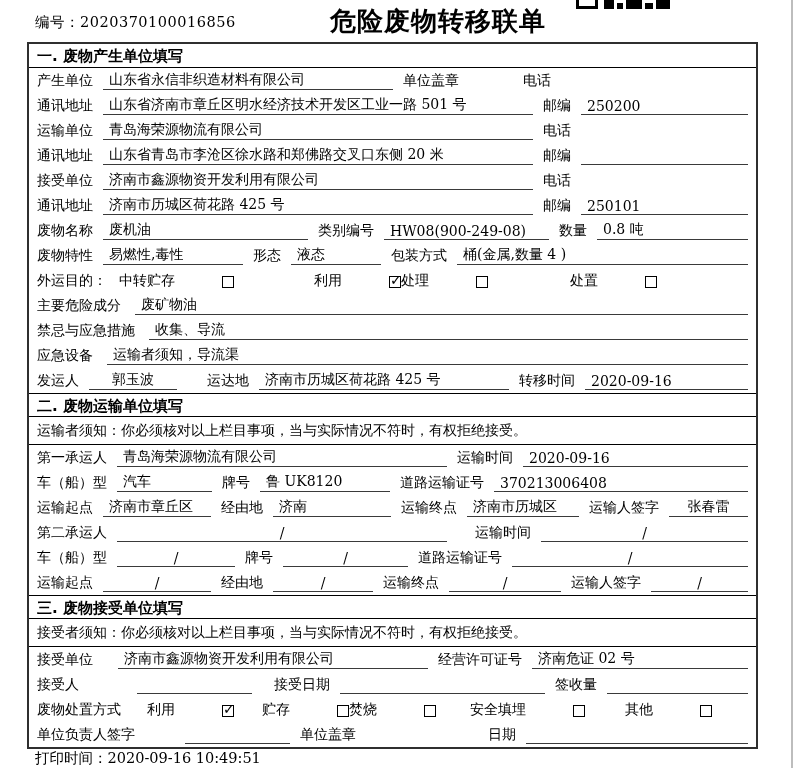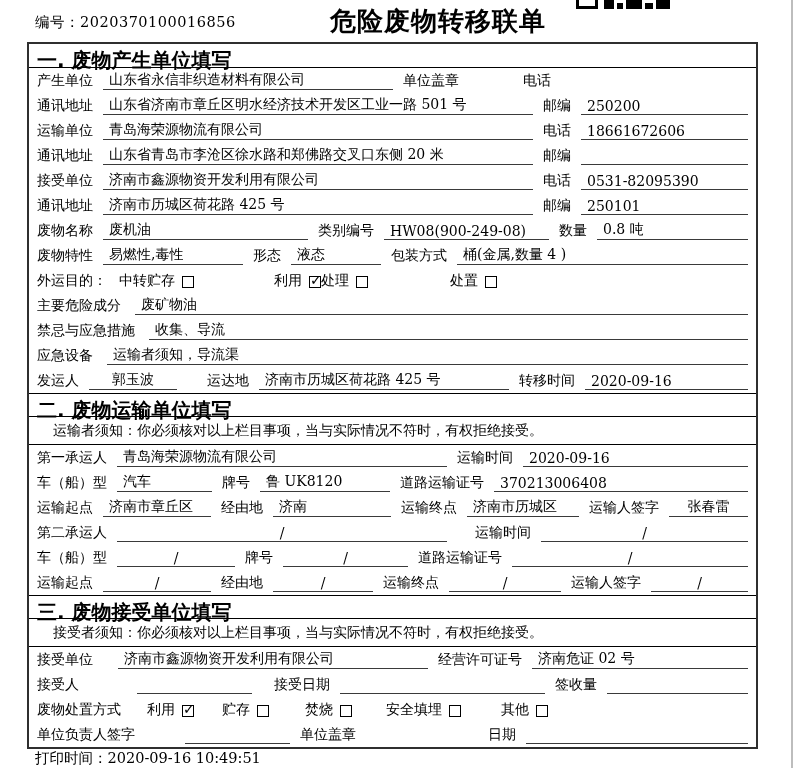--- a/index.html
+++ b/index.html
@@ -28,47 +28,47 @@
   .qr-frag .b { background:#000; margin-right:3px; }
   .qr-frag .o { width:22px; height:9px; border:3px solid #000; border-top:none; margin-right:6px; background:#fff; }
   
   .form-table {
     position:absolute; left:27px; top:42px; width:731px;
     border:2px solid #2f2f2f;
     background:#fff;
   }
   .sec-h {
     font-family:"DejaVu Sans","Liberation Sans",sans-serif;
-    font-weight:bold; font-size:20px;
+    font-weight:bold; font-size:15px;
     height:24px; padding:3px 8px 0 8px;
     border-bottom:1.5px solid #000;
   }
   .sec-h.mid { border-top:1.5px solid #000; }
   .note-row {
-    height:28px; padding:5px 8px 0 24px;
+    height:28px; padding:5px 8px 0 8px;
     border-bottom:1.5px solid #000;
     white-space:nowrap;
     font-family:Liberation Mono, monospace;
   }
   .row {
     display:flex; align-items:flex-end;
     height:25px; padding:0 8px 3px 8px;
     white-space:nowrap;
   }
   .lbl { white-space:nowrap; }
   .val {
     display:inline-block;
     border-bottom:1.2px solid #3a3a3a;
     margin:0 10px; padding:0 0 0 6px;
     white-space:nowrap; overflow:hidden;
   }
   .val.fx { flex:1; margin-right:0; }
   .val.ctr { text-align:center; padding-left:0; }
   .gap { display:inline-block; }
-  .opt { display:inline-flex; align-items:center; }
+  .opt { display:inline-flex; align-items:center;gap:40px; }
   .cb {
     display:inline-block; width:12px; height:12px;
     border:1.3px solid #000; margin-left:7px;
     position:relative; top:1px; background:#fff;
   }
   .cb.checked::after {
     content:"\2713";
     position:absolute; left:0px; top:-5px;
     font-size:14px; font-weight:bold;
     font-family:"DejaVu Sans","Liberation Sans",sans-serif;
@@ -108,35 +108,33 @@
       <span class="lbl">通讯地址</span>
       <span class="val" style="width:430px">山东省济南市章丘区明水经济技术开发区工业一路 501 号</span>
       <span class="lbl">邮编</span>
       <span class="val fx">250200</span>
     </div>
 
     <div class="row">
       <span class="lbl">运输单位</span>
       <span class="val" style="width:430px">青岛海荣源物流有限公司</span>
       <span class="lbl">电话</span>
-      <span class="val fx">18661672606</span>
     </div>
 
     <div class="row">
       <span class="lbl">通讯地址</span>
       <span class="val" style="width:430px">山东省青岛市李沧区徐水路和郑佛路交叉口东侧 20 米</span>
       <span class="lbl">邮编</span>
       <span class="val fx"></span>
     </div>
 
     <div class="row">
       <span class="lbl">接受单位</span>
       <span class="val" style="width:430px">济南市鑫源物资开发利用有限公司</span>
       <span class="lbl">电话</span>
-      <span class="val fx">0531-82095390</span>
     </div>
 
     <div class="row">
       <span class="lbl">通讯地址</span>
       <span class="val" style="width:430px">济南市历城区荷花路 425 号</span>
       <span class="lbl">邮编</span>
       <span class="val fx">250101</span>
     </div>
 
     <div class="row">
@@ -283,21 +281,21 @@
     <div class="row">
       <span class="lbl">废物处置方式</span>
       <span class="opt" style="margin-left:26px">
           <span>利用</span>
           <span class="cb checked"></span>
         </span>
       <span class="opt" style="margin-left:28px">
           <span>贮存</span>
           <span class="cb"></span>
         </span>
-      <span class="opt" style="margin-left:36px">
+      <span class="opt" style="">
           <span>焚烧</span>
           <span class="cb"></span>
         </span>
       <span class="opt" style="margin-left:34px">
           <span>安全填埋</span>
           <span class="cb"></span>
         </span>
       <span class="opt" style="margin-left:40px">
           <span>其他</span>
           <span class="cb"></span>

